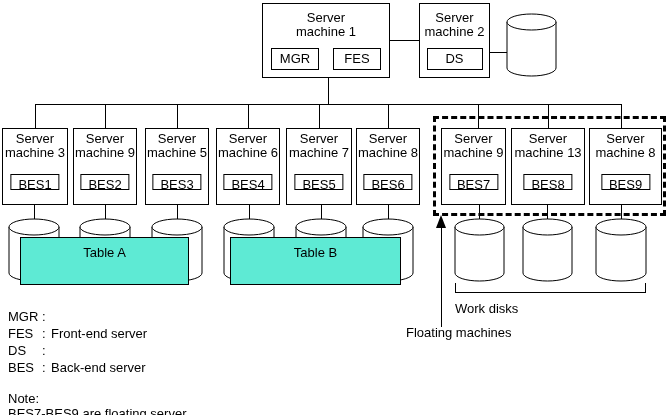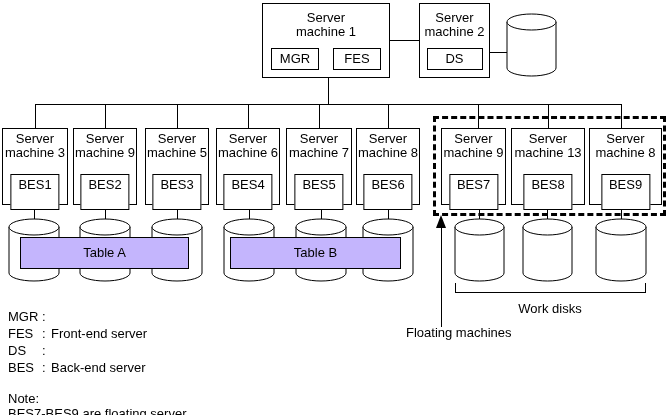--- a/index.html
+++ b/index.html
@@ -17,33 +17,33 @@
   .machine .mline:first-child{padding-top:3px;}
   .topmachine{position:absolute;border:1px solid #000;box-sizing:border-box;
     background:#fff;text-align:center;z-index:1;}
   .topmachine .mline:first-child{padding-top:7px;}
   .srvrow{position:absolute;top:44px;left:0;right:0;display:flex;
     justify-content:center;gap:14px;}
   .srv{border:1px solid #000;height:22px;line-height:20px;box-sizing:border-box;
     background:#fff;text-align:center;}
   .bes{
     position:absolute;top:45px;left:50%;transform:translateX(-50%);
-    border:1px solid #000;height:36px;line-height:20px;box-sizing:border-box;
+    border:1px solid #000;height:16px;line-height:20px;box-sizing:border-box;
     padding:0 7px;background:#fff;white-space:nowrap;
   }
   .tablebox{
-    position:absolute;top:237px;height:32px;border:1px solid #000;
-    box-sizing:border-box;background:#c4b5fd;text-align:center;line-height:30px;z-index:2;
+    position:absolute;top:237px;height:48px;border:1px solid #000;
+    box-sizing:border-box;background:#5eead4;text-align:center;line-height:30px;z-index:2;
   }
   .dashedgroup{
     position:absolute;left:433px;top:116px;width:233px;height:100px;
     border:3px dashed #000;box-sizing:border-box;z-index:3;pointer-events:none;
   }
   .label{position:absolute;line-height:14px;z-index:1;white-space:nowrap;}
-  #work-disks-label{left:455px;top:302px;width:190px;text-align:center;}
+  #work-disks-label{left:455px;top:302px;width:190px;}
   #floating-label{left:406px;top:326px;}
   #legend{position:absolute;left:8px;top:308px;z-index:1;}
   .legend-row{display:flex;line-height:17px;}
   .abbr{width:34px;}
   .colon{width:9px;}
   #note{position:absolute;left:8px;top:391px;display:flex;line-height:15px;z-index:1;flex-direction:column;}
   .note-label{width:42px;}
 </style>
 </head>
 <body>

